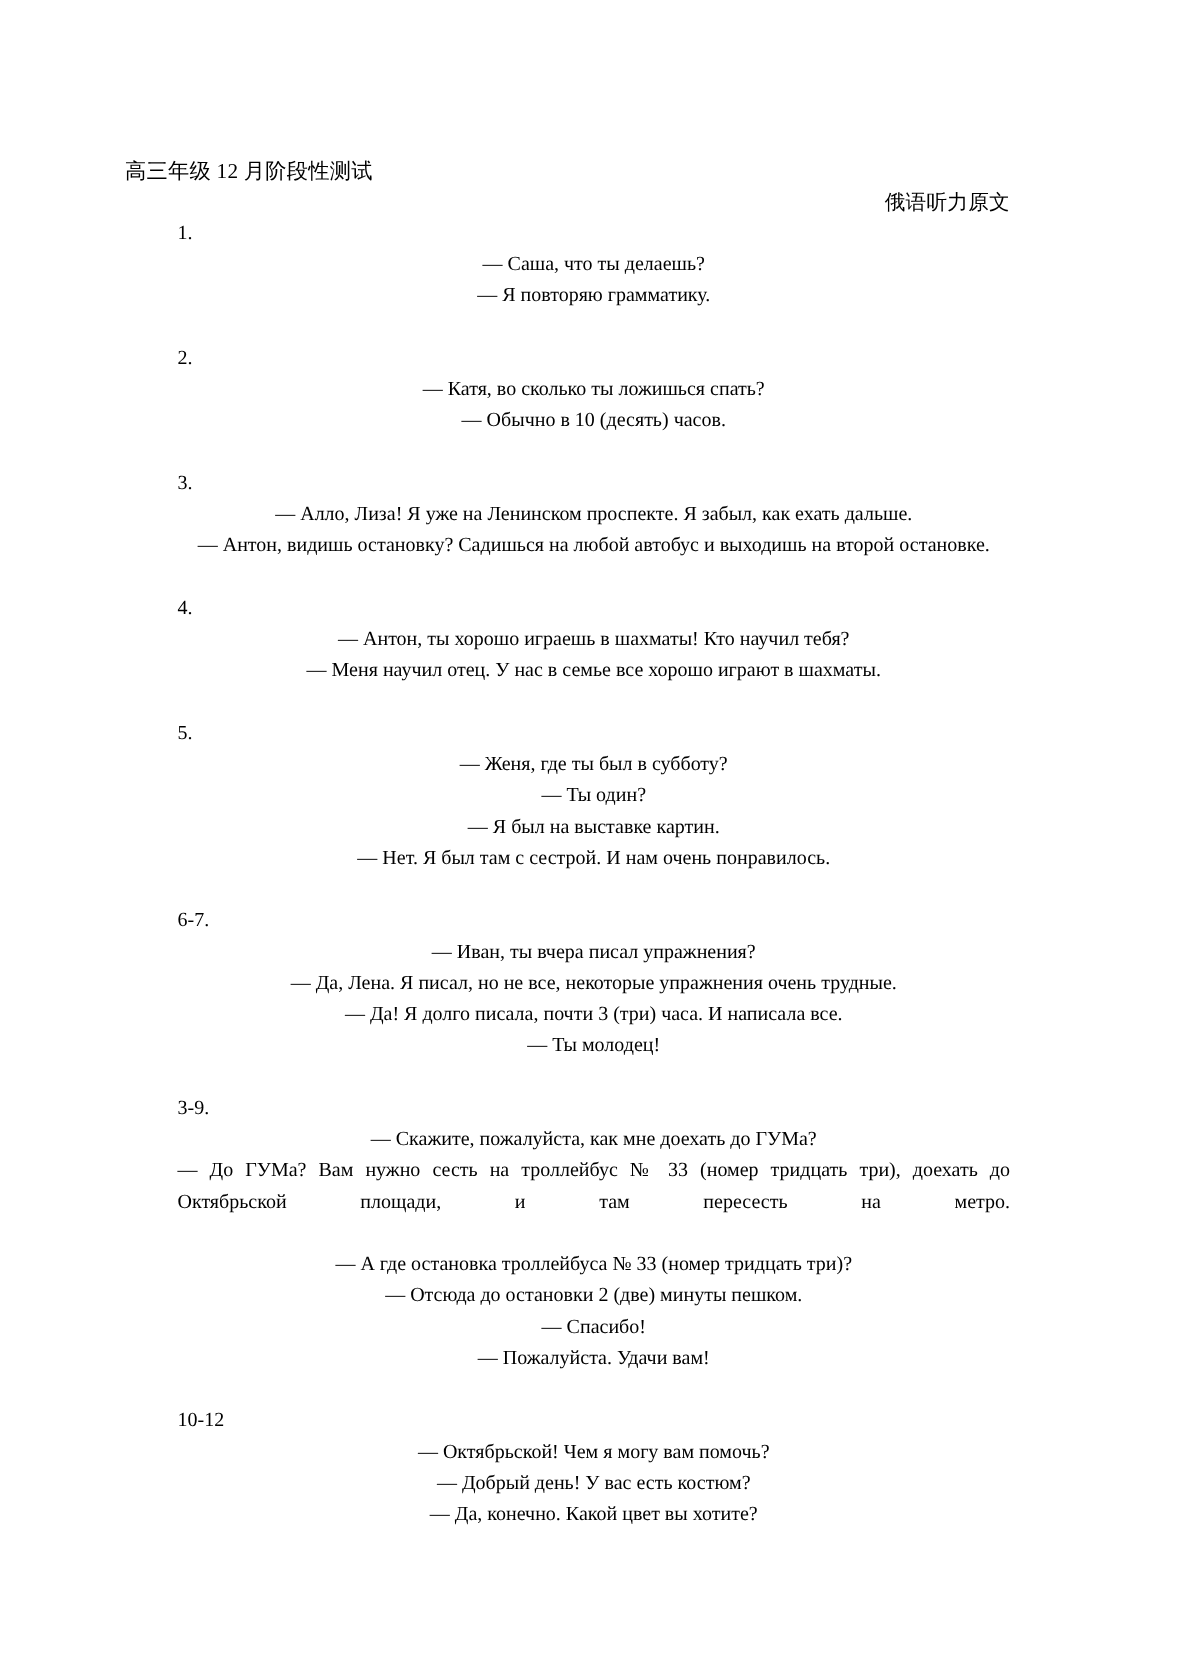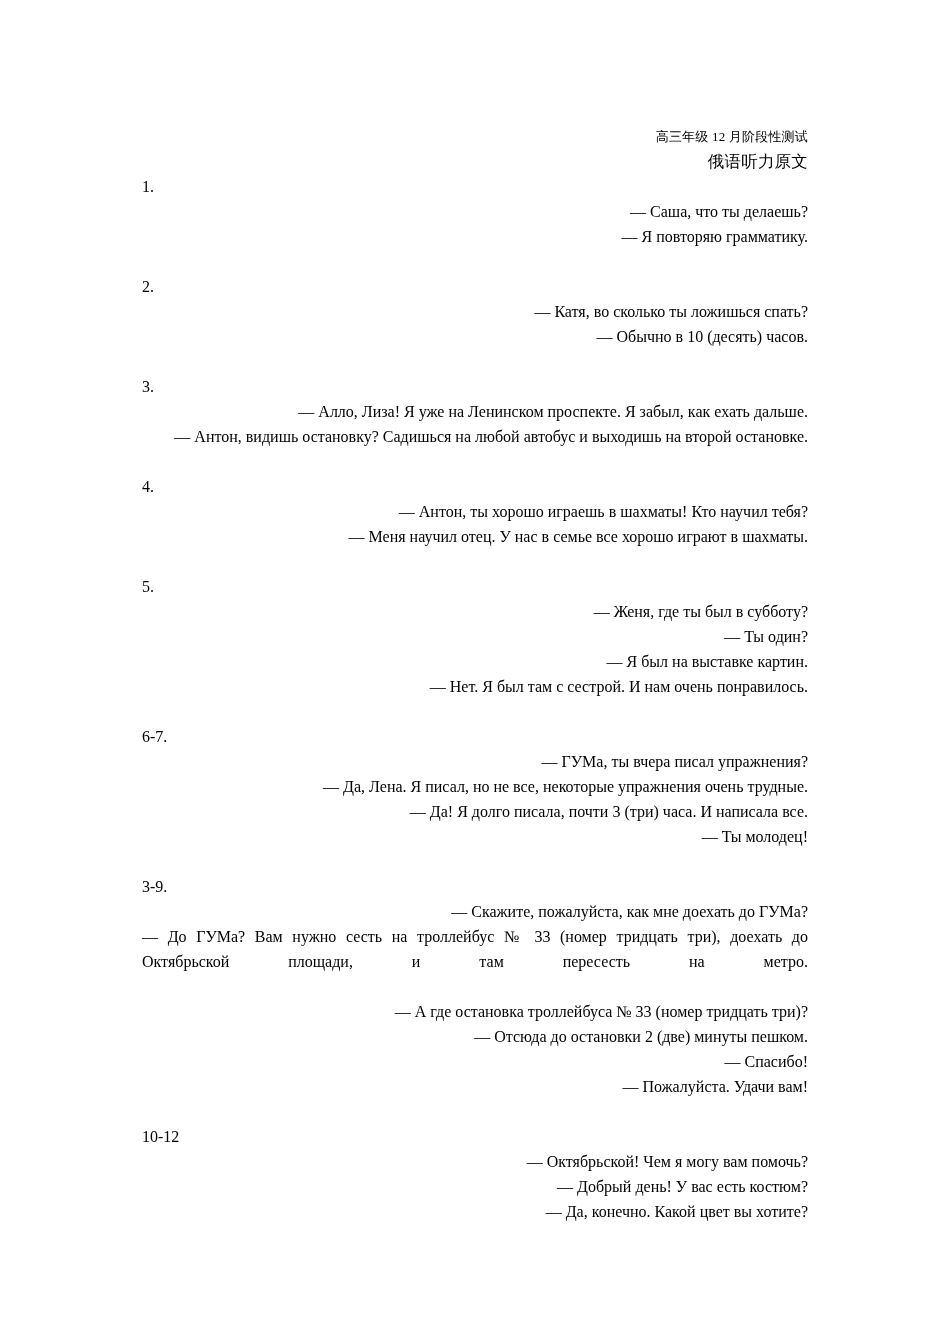--- a/index.html
+++ b/index.html
@@ -20,22 +20,22 @@
     box-sizing: border-box;
     overflow: hidden;
   }
   .content {
     position: absolute;
     left: 142px;
     top: 124px;
     width: 666px;
   }
   .doc-title {
-    text-align: right;
-    font-size: 13px;
+    text-align: left;
+    font-size: 17px;
     line-height: 25px;
     letter-spacing: 0.2px;
     white-space: nowrap;
     margin-left: -42px;
   }
   .doc-subtitle {
     text-align: right;
     font-size: 16.5px;
     line-height: 25px;
     letter-spacing: 0.2px;
@@ -51,21 +51,21 @@
     font-size: 16px;
   }
   .sec-label {
     font-size: 16px;
     line-height: 25px;
     text-align: left;
   }
   .line {
     font-size: 16px;
     line-height: 25px;
-    text-align: right;
+    text-align: center;
     white-space: nowrap;
   }
   .line.wrap {
     white-space: normal;
     text-align: justify;
     text-justify: inter-word;
   }
   .line.wrap::after {
     content: "";
     display: inline-block;
@@ -107,21 +107,21 @@
         <div class="section">
           <div class="sec-label">5.</div>
           <div class="line">— Женя, где ты был в субботу?</div>
           <div class="line">— Ты один?</div>
           <div class="line">— Я был на выставке картин.</div>
           <div class="line">— Нет. Я был там с сестрой. И нам очень понравилось.</div>
         </div>
         <div class="section-gap">&nbsp;</div>
         <div class="section">
           <div class="sec-label">6-7.</div>
-          <div class="line">— ГУМа, ты вчера писал упражнения?</div>
+          <div class="line">— Иван, ты вчера писал упражнения?</div>
           <div class="line">— Да, Лена. Я писал, но не все, некоторые упражнения очень трудные.</div>
           <div class="line">— Да! Я долго писала, почти 3 (три) часа. И написала все.</div>
           <div class="line">— Ты молодец!</div>
         </div>
         <div class="section-gap">&nbsp;</div>
         <div class="section">
           <div class="sec-label">3-9.</div>
           <div class="line">— Скажите, пожалуйста, как мне доехать до ГУМа?</div>
           <div class="line wrap">— До ГУМа? Вам нужно сесть на троллейбус № 33 (номер тридцать три), доехать до Октябрьской площади, и там пересесть на метро.</div>
           <div class="line">— А где остановка троллейбуса № 33 (номер тридцать три)?</div>

